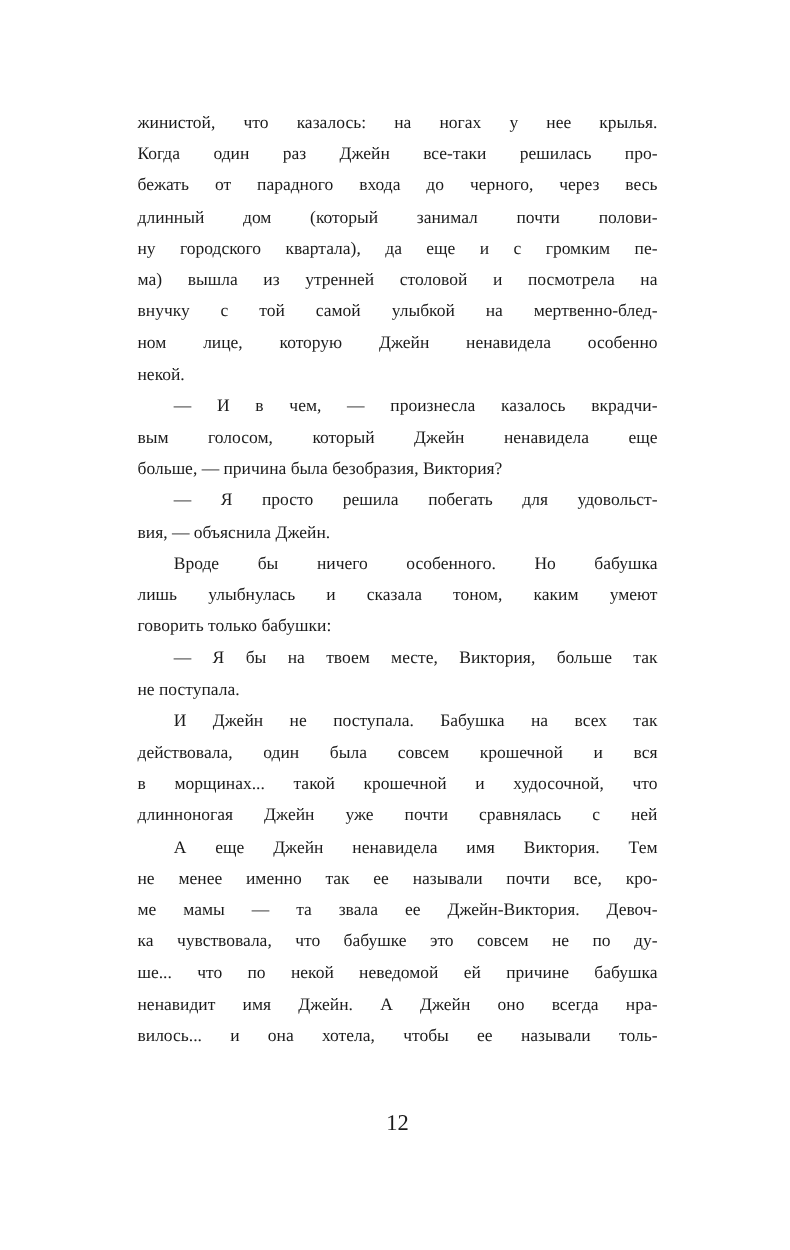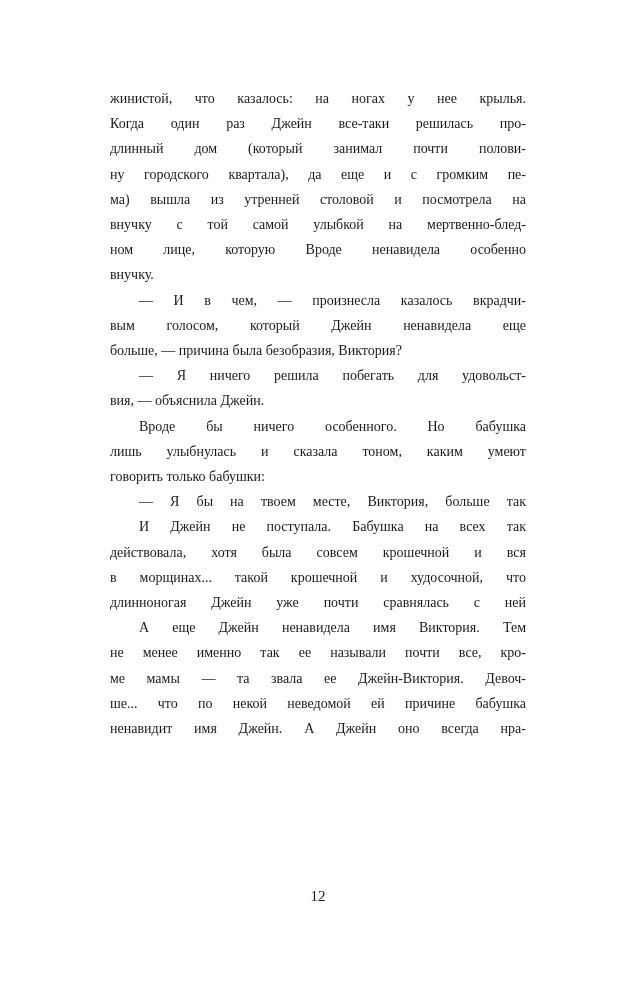--- a/index.html
+++ b/index.html
@@ -35,50 +35,54 @@
   }
   .line.indent {
     text-indent: 29px;
   }
   .page-number {
     position: absolute;
     left: 110px;
     top: 888px;
     width: 416px;
     text-align: center;
-    font-size: 15px;
+    font-size: 18px;
     color: #1b1b1b;
   }
 </style>
 </head>
 <body>
 
 <div class="page">
   <div class="text-block">
       <div class="line">жинистой, что казалось: на ногах у нее крылья.</div>
       <div class="line">Когда один раз Джейн все-таки решилась про-</div>
+      <div class="line">бежать от парадного входа до черного, через весь</div>
       <div class="line">длинный дом (который занимал почти полови-</div>
       <div class="line">ну городского квартала), да еще и с громким пе-</div>
       <div class="line">ма) вышла из утренней столовой и посмотрела на</div>
       <div class="line">внучку с той самой улыбкой на мертвенно-блед-</div>
-      <div class="line">ном лице, которую Вроде ненавидела особенно</div>
-      <div class="line last">внучку.</div>
+      <div class="line">ном лице, которую Джейн ненавидела особенно</div>
+      <div class="line last">некой.</div>
       <div class="line indent">— И в чем, — произнесла казалось вкрадчи-</div>
       <div class="line">вым голосом, который Джейн ненавидела еще</div>
       <div class="line last">больше, — причина была безобразия, Виктория?</div>
-      <div class="line indent">— Я ничего решила побегать для удовольст-</div>
+      <div class="line indent">— Я просто решила побегать для удовольст-</div>
       <div class="line last">вия, — объяснила Джейн.</div>
       <div class="line indent">Вроде бы ничего особенного. Но бабушка</div>
       <div class="line">лишь улыбнулась и сказала тоном, каким умеют</div>
       <div class="line last">говорить только бабушки:</div>
       <div class="line indent">— Я бы на твоем месте, Виктория, больше так</div>
+      <div class="line last">не поступала.</div>
       <div class="line indent">И Джейн не поступала. Бабушка на всех так</div>
-      <div class="line">действовала, хотя была совсем крошечной и вся</div>
+      <div class="line">действовала, один была совсем крошечной и вся</div>
       <div class="line">в морщинах... такой крошечной и худосочной, что</div>
       <div class="line">длинноногая Джейн уже почти сравнялась с ней</div>
       <div class="line indent">А еще Джейн ненавидела имя Виктория. Тем</div>
       <div class="line">не менее именно так ее называли почти все, кро-</div>
       <div class="line">ме мамы — та звала ее Джейн-Виктория. Девоч-</div>
+      <div class="line">ка чувствовала, что бабушке это совсем не по ду-</div>
       <div class="line">ше... что по некой неведомой ей причине бабушка</div>
       <div class="line">ненавидит имя Джейн. А Джейн оно всегда нра-</div>
+      <div class="line">вилось... и она хотела, чтобы ее называли толь-</div>
     </div>
   <div class="page-number">12</div>
 </div>
 
 </body></html>

